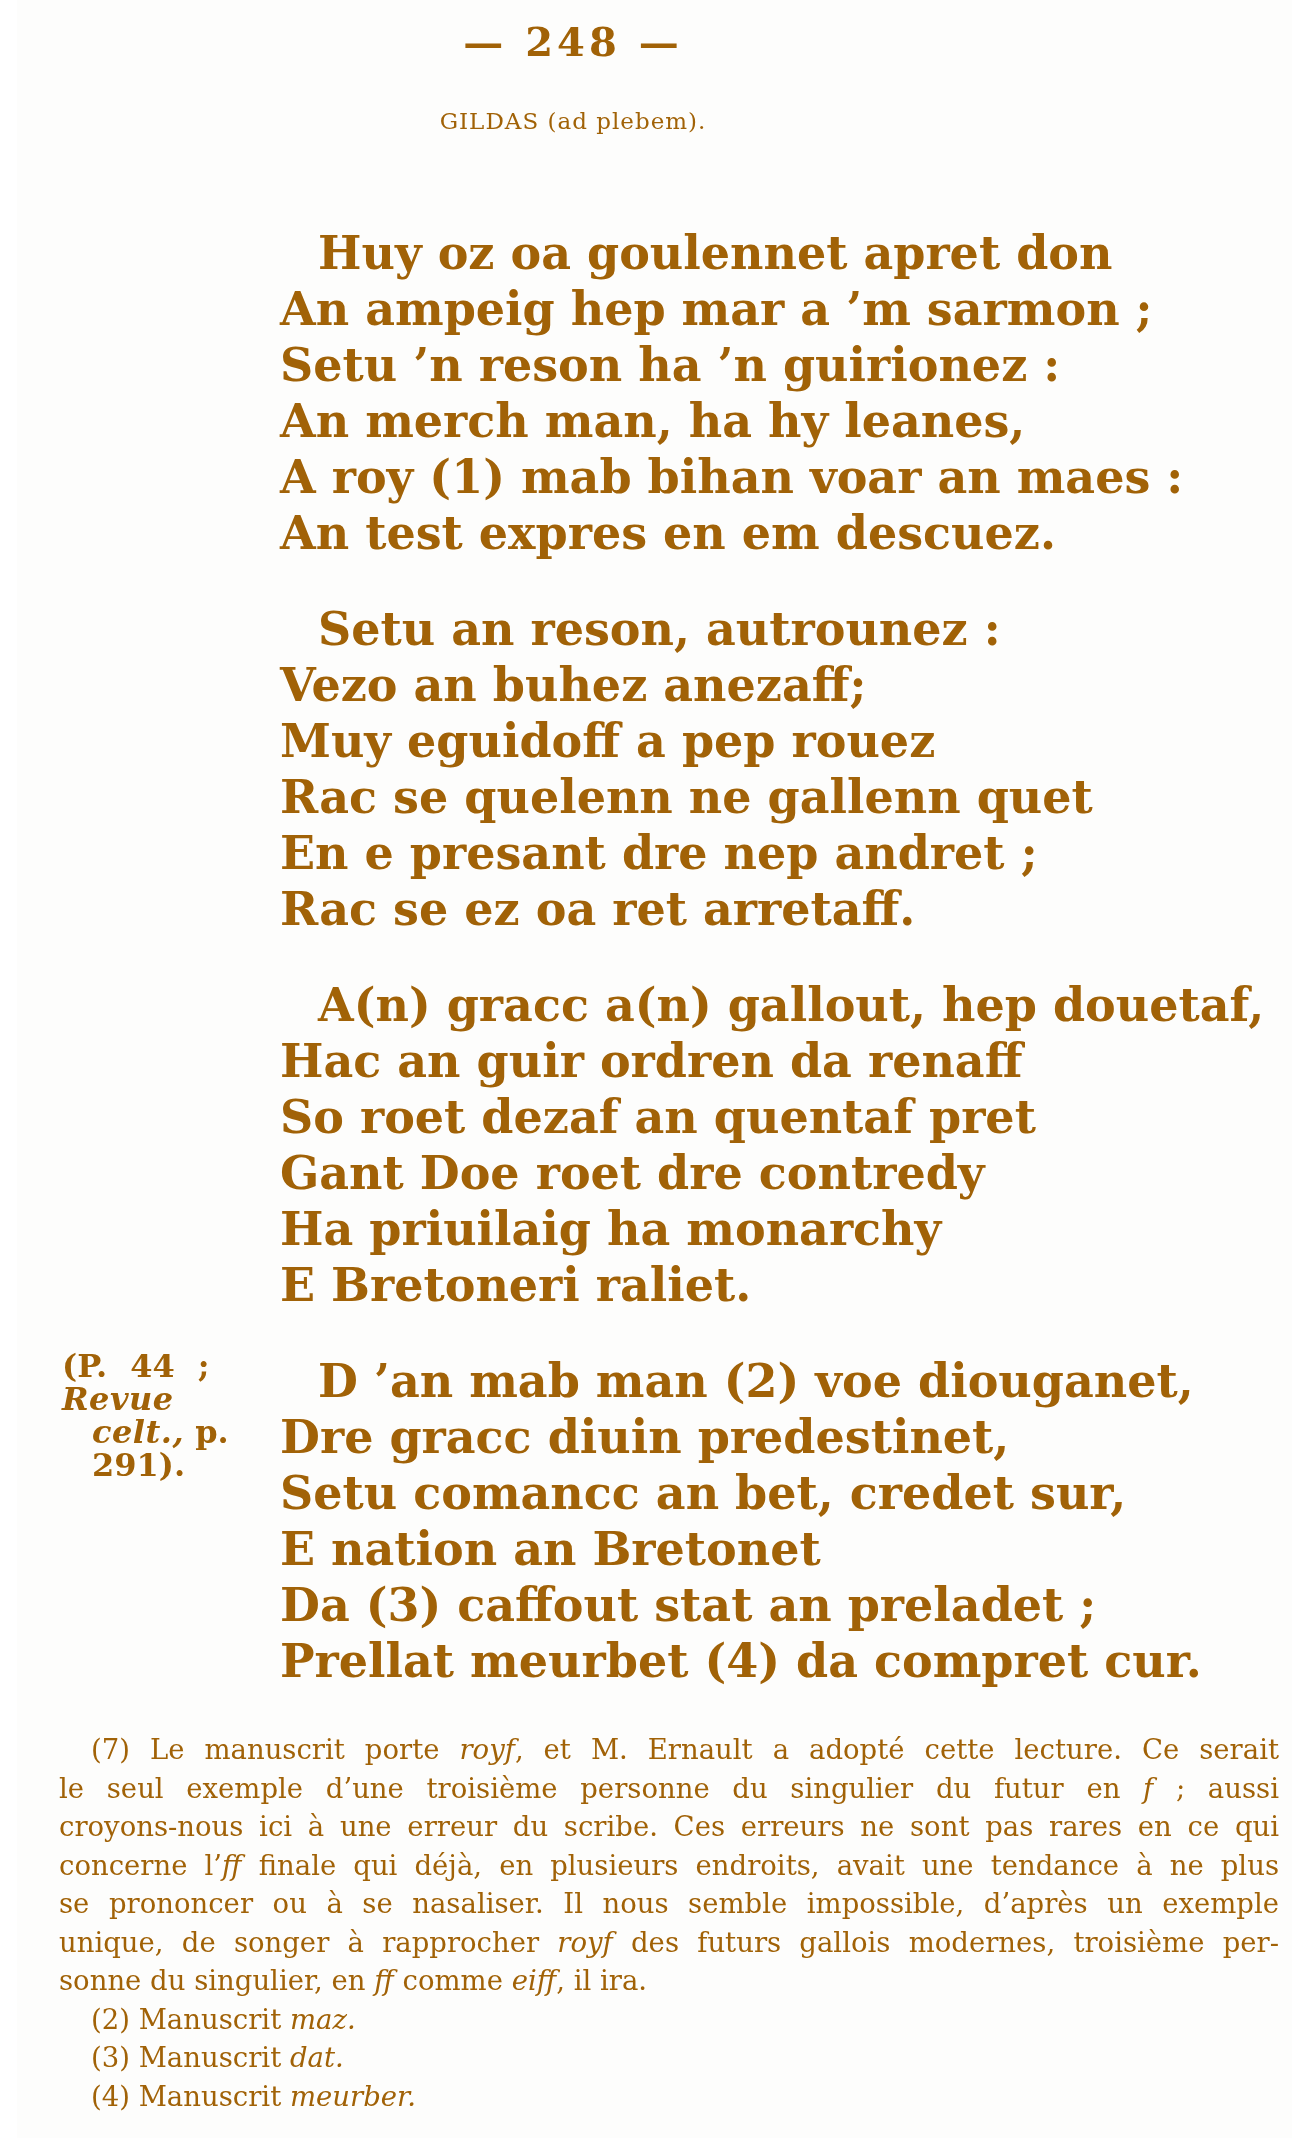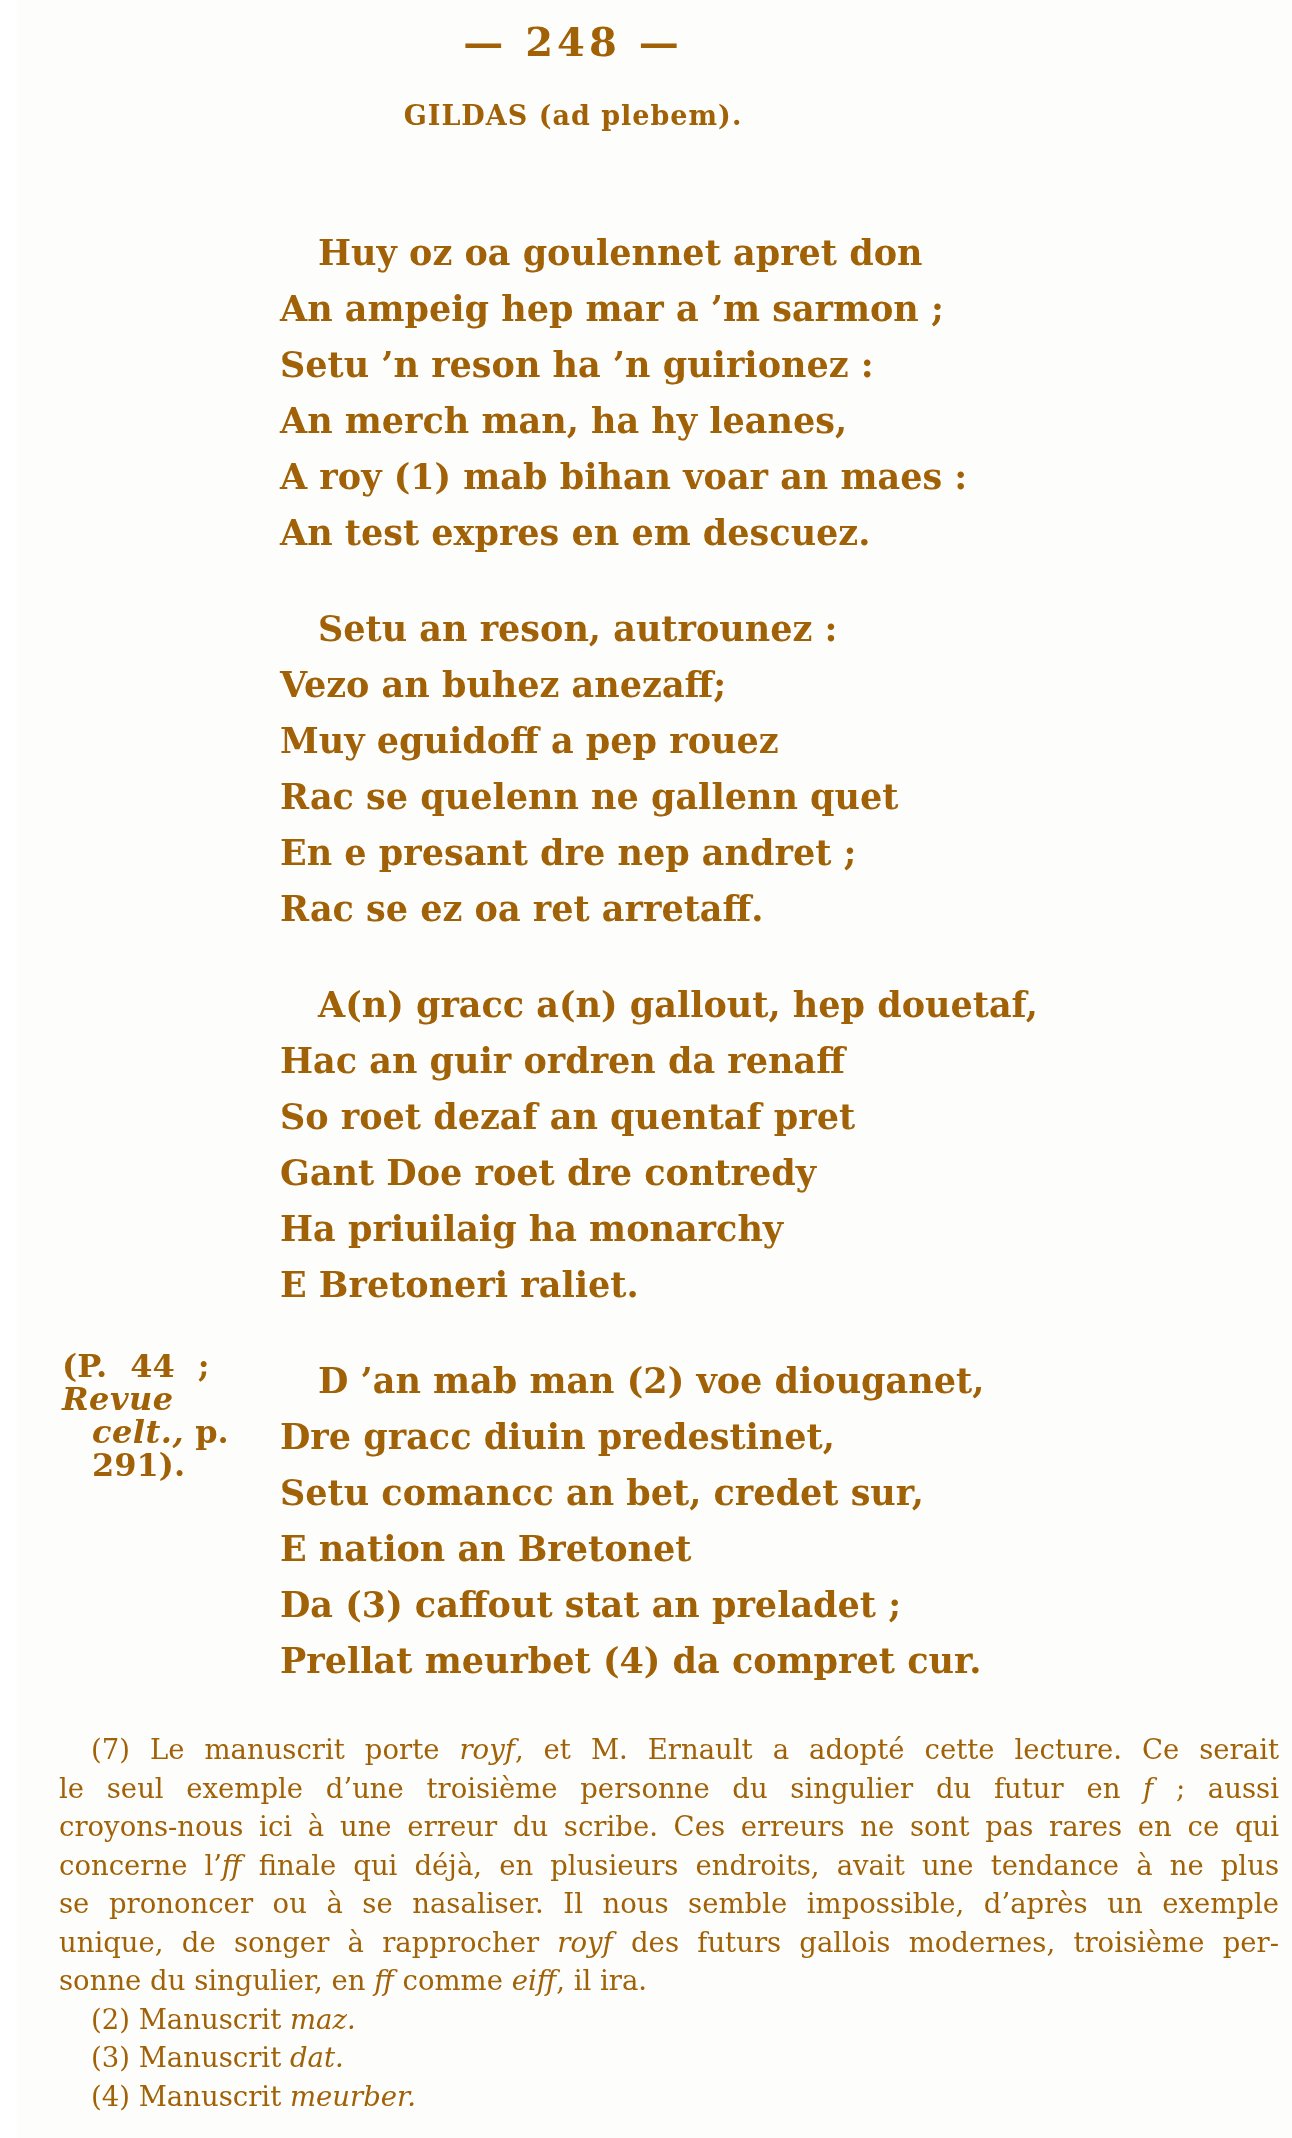--- a/index.html
+++ b/index.html
@@ -22,33 +22,33 @@
     top: 18px;
     left: 556px;
     transform: translateX(-50%);
     font-size: 40px;
     font-weight: 700;
     letter-spacing: 4px;
     white-space: nowrap;
   }
   .doc-title {
     position: absolute;
-    top: 100px;
+    top: 108px;
     left: 556px;
     transform: translateX(-50%);
-    font-size: 27px;
-    font-weight: 700;
+    font-size: 23px;
+    font-weight: 400;
     letter-spacing: 1px;
     white-space: nowrap;
   }
   .verse {
     position: absolute;
     left: 263px;
     top: 225px;
-    font-size: 35px;
+    font-size: 46px;
     font-weight: 700;
     line-height: 56px;
     white-space: nowrap;
   }
   .stanza { margin-bottom: 40px; }
   .vline { height: 56px; }
   .vline.first { padding-left: 38px; }
   .margin-note {
     position: absolute;
     left: 45px;

